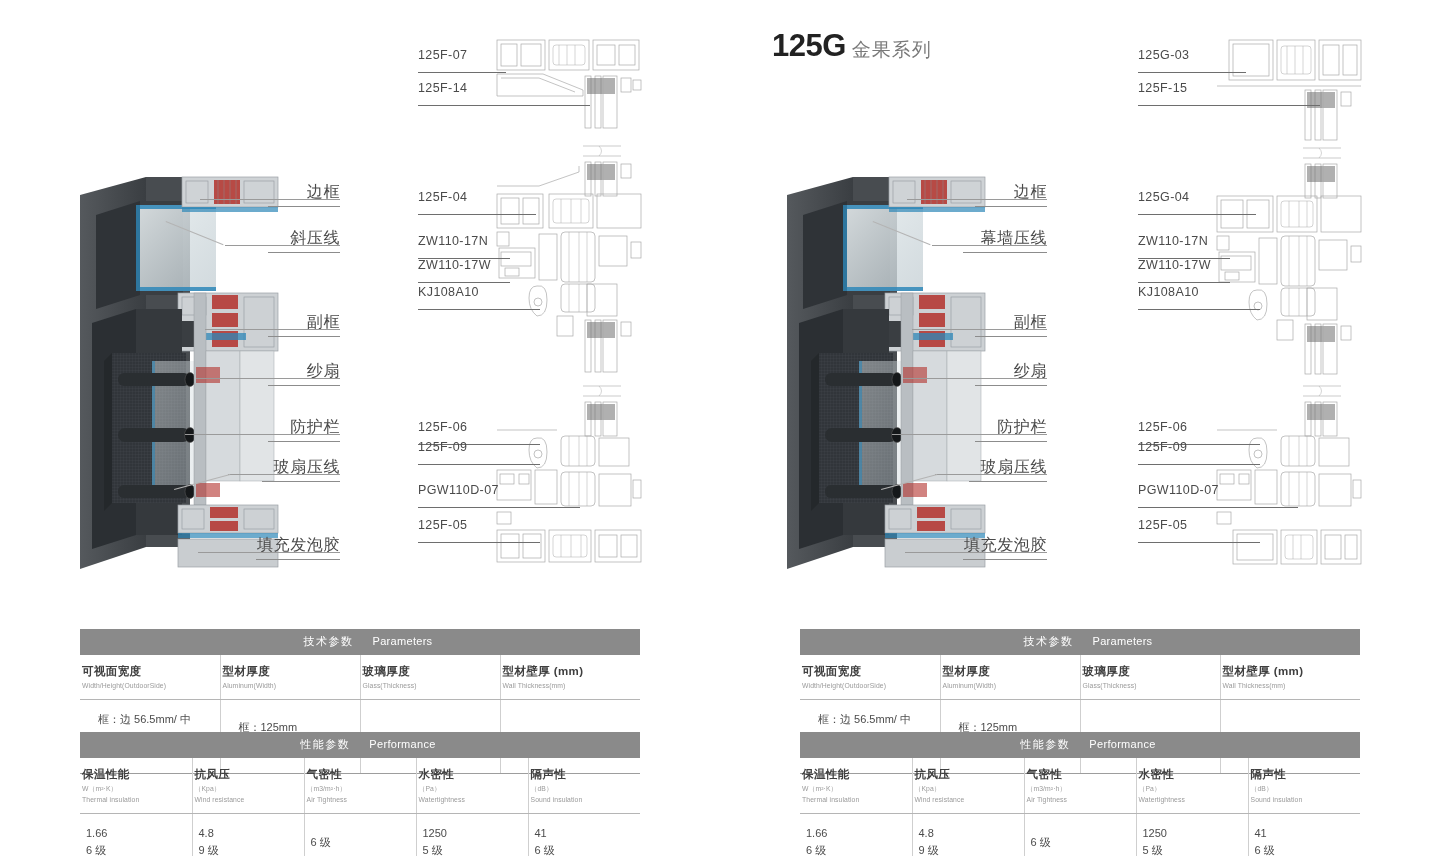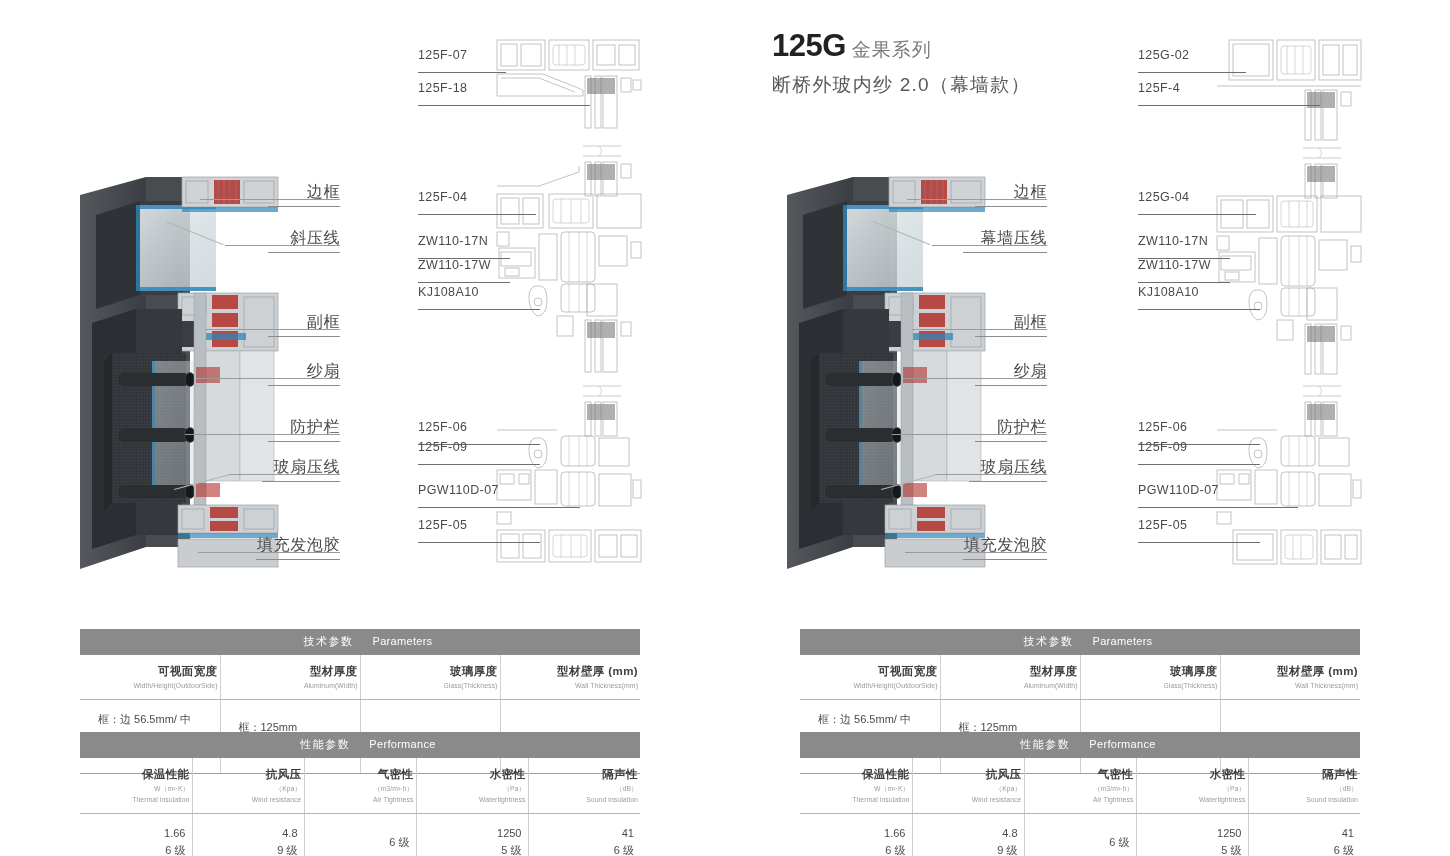--- a/index.html
+++ b/index.html
@@ -86,21 +86,21 @@
     padding: 5px 0 6px 0;
     letter-spacing: 0.8px;
     border: none;
   }
   .tbl .bar .cn { letter-spacing: 1.5px; margin-left: 16px; }
   .tbl .bar .en { margin-left: 19px; letter-spacing: 0.3px; }
   .tbl td {
     border-left: 1px solid #cfcfcf;
     border-right: 1px solid #cfcfcf;
     border-bottom: 1px solid #9d9d9d;
-    text-align: right;
+    text-align: left;
     vertical-align: middle;
   }
   .tbl .hdr td {
     padding: 9px 2px 9px 2px;
     border-bottom: 1px solid #b5b5b5;
   }
   .hdr-cn { font-size: 11.5px; color: #3f3f3f; font-weight: bold; letter-spacing: 0.4px; }
   .hdr-en { font-size: 6.8px; color: #9a9a9a; margin-top: 2px; line-height: 1.35; letter-spacing: 0.1px; }
   .tbl .val td {
     padding: 11px 6px 12px 6px;
@@ -351,21 +351,21 @@
           <path d="M66 497 V519 M76 497 V519 M86 497 V519"></path>
             </g>
           <rect x="100" y="492" width="46" height="32"></rect>
           <rect x="104" y="497" width="18" height="22"></rect>
           <rect x="126" y="497" width="16" height="22"></rect>
         </g>
       </svg>
     </div>
 
     <div class="seclabel" style="left:418px; top:48px; width:88px;">125F-07</div>
-    <div class="seclabel" style="left:418px; top:81px; width:172px;">125F-18</div>
+    <div class="seclabel" style="left:418px; top:81px; width:172px;">125F-14</div>
     <div class="seclabel" style="left:418px; top:190px; width:118px;">125F-04</div>
     <div class="seclabel" style="left:418px; top:234px; width:92px;">ZW110-17N</div>
     <div class="seclabel" style="left:418px; top:258px; width:92px;">ZW110-17W</div>
     <div class="seclabel" style="left:418px; top:285px; width:122px;">KJ108A10</div>
     <div class="seclabel" style="left:418px; top:420px; width:122px;">125F-06</div>
     <div class="seclabel" style="left:418px; top:440px; width:122px;">125F-09</div>
     <div class="seclabel" style="left:418px; top:483px; width:162px;">PGW110D-07</div>
     <div class="seclabel" style="left:418px; top:518px; width:122px;">125F-05</div>
 
     <table class="tbl" style="left:80px; top:629px;">
@@ -452,21 +452,20 @@
     </tbody>
       </table>
   </div>
 
   <div class="panel panel-right">
 
     <div class="title-block">
       <div class="title-line1">
         <span class="title-code">125G</span><span class="title-series">金果系列</span>
       </div>
-      <div class="title-line2">断桥外玻内纱 2.0（幕墙款）</div>
     </div>
 
     <div class="render-wrap">
       <svg class="render-svg" width="215" height="400" viewBox="0 0 215 400">
         <g>
           <polygon points="2,20 68,2 68,372 2,394" fill="url(#fL1)"></polygon>
           <polygon points="68,2 112,2 112,372 68,372" fill="#484c50"></polygon>
           <polygon points="18,40 62,26 62,120 18,134" fill="#2f3337"></polygon>
           <polygon points="62,26 105,26 105,120 62,120" fill="#3a3e42"></polygon>
           <polygon points="62,30 138,30 138,116 62,116" fill="url(#gl)"></polygon>
@@ -639,22 +638,22 @@
               <rect x="70" y="497" width="28" height="24" rx="3"></rect>
           <path d="M78 497 V521 M86 497 V521"></path>
             </g>
           <rect x="106" y="492" width="40" height="34"></rect>
           <rect x="110" y="497" width="16" height="24"></rect>
           <rect x="130" y="497" width="12" height="24"></rect>
         </g>
       </svg>
     </div>
 
-    <div class="seclabel" style="left:431px; top:48px; width:108px;">125G-02</div>
-    <div class="seclabel" style="left:431px; top:81px; width:182px;">125F-4</div>
+    <div class="seclabel" style="left:431px; top:48px; width:108px;">125G-03</div>
+    <div class="seclabel" style="left:431px; top:81px; width:182px;">125F-15</div>
     <div class="seclabel" style="left:431px; top:190px; width:118px;">125G-04</div>
     <div class="seclabel" style="left:431px; top:234px; width:92px;">ZW110-17N</div>
     <div class="seclabel" style="left:431px; top:258px; width:92px;">ZW110-17W</div>
     <div class="seclabel" style="left:431px; top:285px; width:122px;">KJ108A10</div>
     <div class="seclabel" style="left:431px; top:420px; width:122px;">125F-06</div>
     <div class="seclabel" style="left:431px; top:440px; width:122px;">125F-09</div>
     <div class="seclabel" style="left:431px; top:483px; width:160px;">PGW110D-07</div>
     <div class="seclabel" style="left:431px; top:518px; width:122px;">125F-05</div>
 
     <table class="tbl" style="left:93px; top:629px;">

